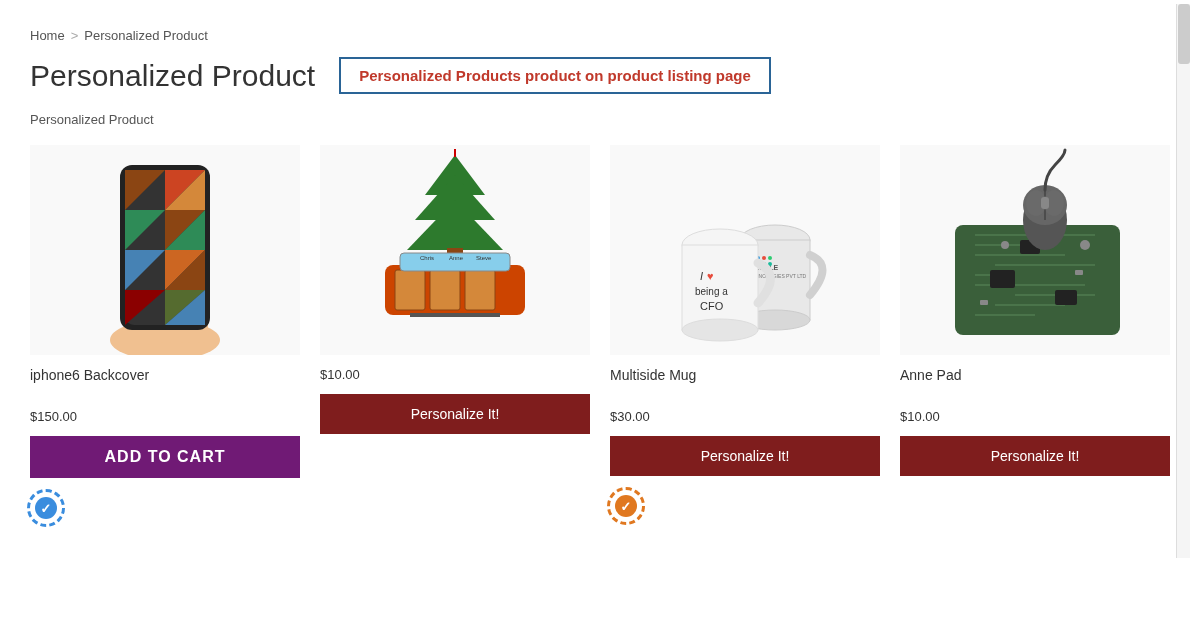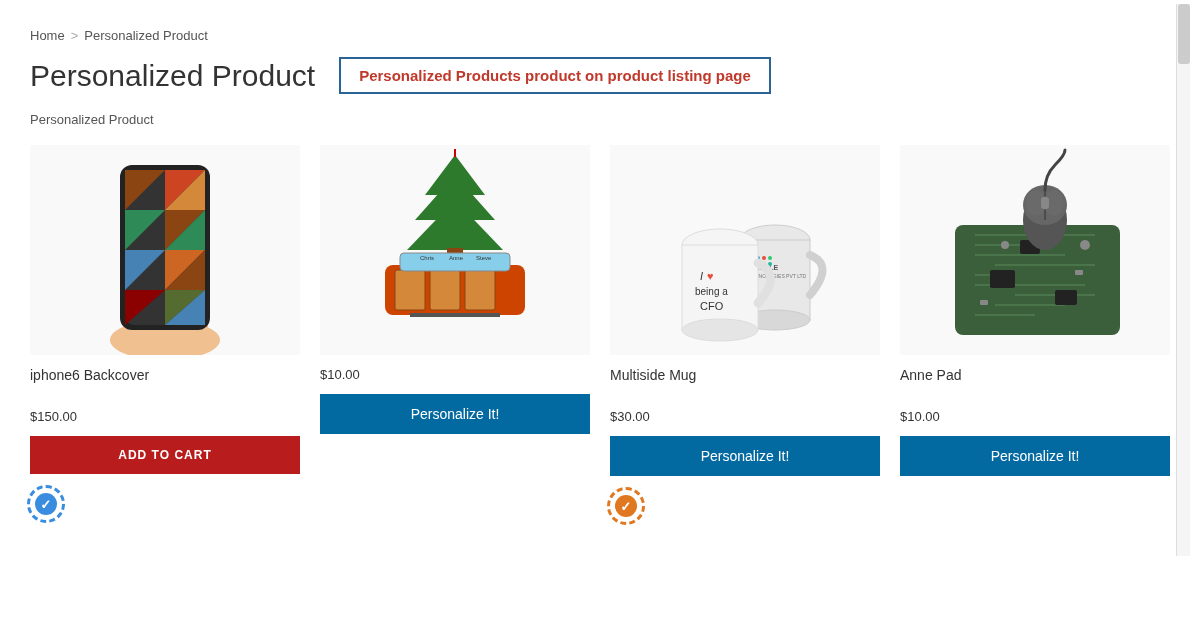--- a/index.html
+++ b/index.html
@@ -108,34 +108,34 @@
       color: #333;
       margin-bottom: 6px;
       min-height: 36px;
     }
     .product-price {
       font-size: 13px;
       color: #333;
       margin-bottom: 12px;
     }
     .btn-add-to-cart {
-      background: #b91c1c;
+      background: #701a75;
       color: #fff;
       border: none;
       padding: 12px 0;
       width: 100%;
-      font-size: 12px;
+      font-size: 16px;
       font-weight: bold;
       letter-spacing: 1px;
       cursor: pointer;
       text-transform: uppercase;
       margin-bottom: 10px;
     }
     .btn-personalize {
-      background: #0369a1;
+      background: #7f1d1d;
       color: #fff;
       border: none;
       padding: 12px 0;
       width: 100%;
       font-size: 14px;
       cursor: pointer;
       margin-bottom: 10px;
     }
     
     .badge-check {

